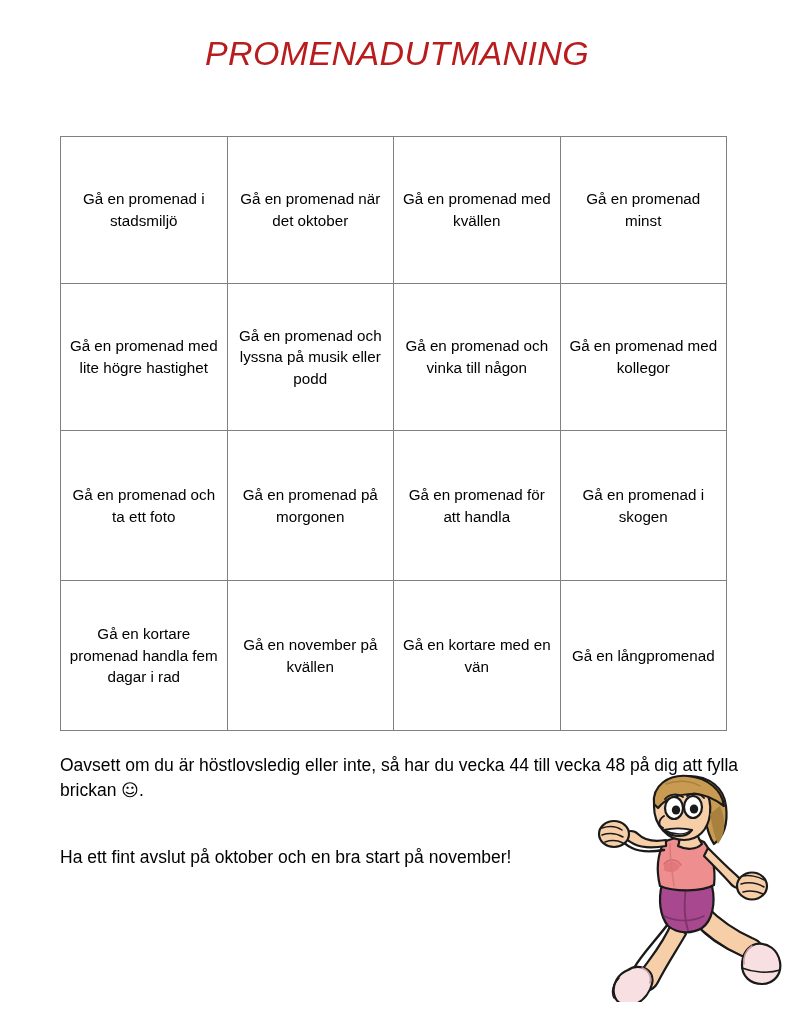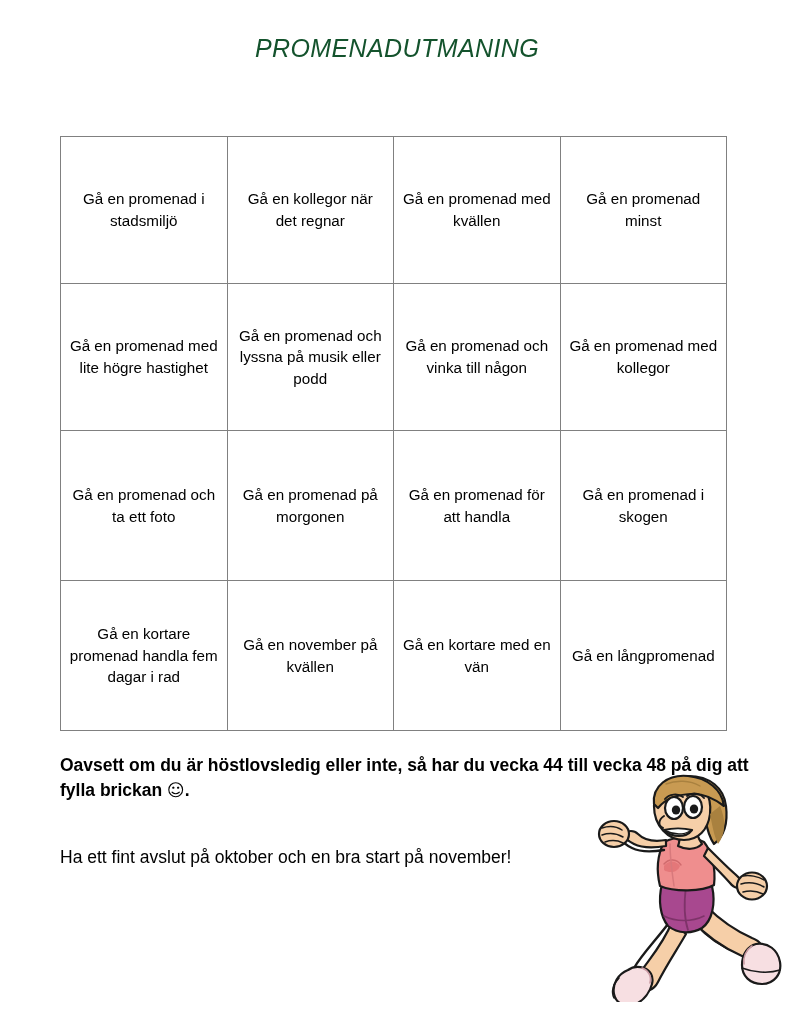--- a/index.html
+++ b/index.html
@@ -23,25 +23,25 @@
     background: #ffffff;
   }
 
   
   .doc-title {
     position: absolute;
     top: 34px;
     left: 0;
     width: 794px;
     text-align: center;
-    font-size: 25px;
+    font-size: 34px;
     font-style: italic;
     font-weight: 400;
     letter-spacing: 0.4px;
-    color: #14532d;
+    color: #b91c1c;
   }
 
   
   .bingo-table {
     position: absolute;
     left: 60px;
     top: 136px;
     width: 667px;
     border-collapse: collapse;
     table-layout: fixed;
@@ -69,21 +69,20 @@
   .body-text {
     position: absolute;
     left: 60px;
     font-size: 17.5px;
     line-height: 1.47;
     color: #000000;
   }
   #para-1 {
     top: 735px;
     width: 690px;
-    font-weight: bold;
   }
   #para-2 {
     top: 837px;
     width: 640px;
     margin-top: 8px;
   }
   .smiley {
     font-family: "DejaVu Sans", sans-serif;
     font-size: 17px;
   }
@@ -105,21 +104,21 @@
 
   <div class="doc-title">PROMENADUTMANING</div>
 
   <table class="bingo-table">
     <tbody>
       <tr>
         <td>
             <span class="cell-text">Gå en promenad i stadsmiljö</span>
           </td>
         <td>
-            <span class="cell-text">Gå en kollegor när det regnar</span>
+            <span class="cell-text">Gå en promenad när det oktober</span>
           </td>
         <td>
             <span class="cell-text">Gå en promenad med kvällen</span>
           </td>
         <td>
             <span class="cell-text">Gå en promenad minst</span>
           </td>
       </tr>
       <tr>
         <td>

